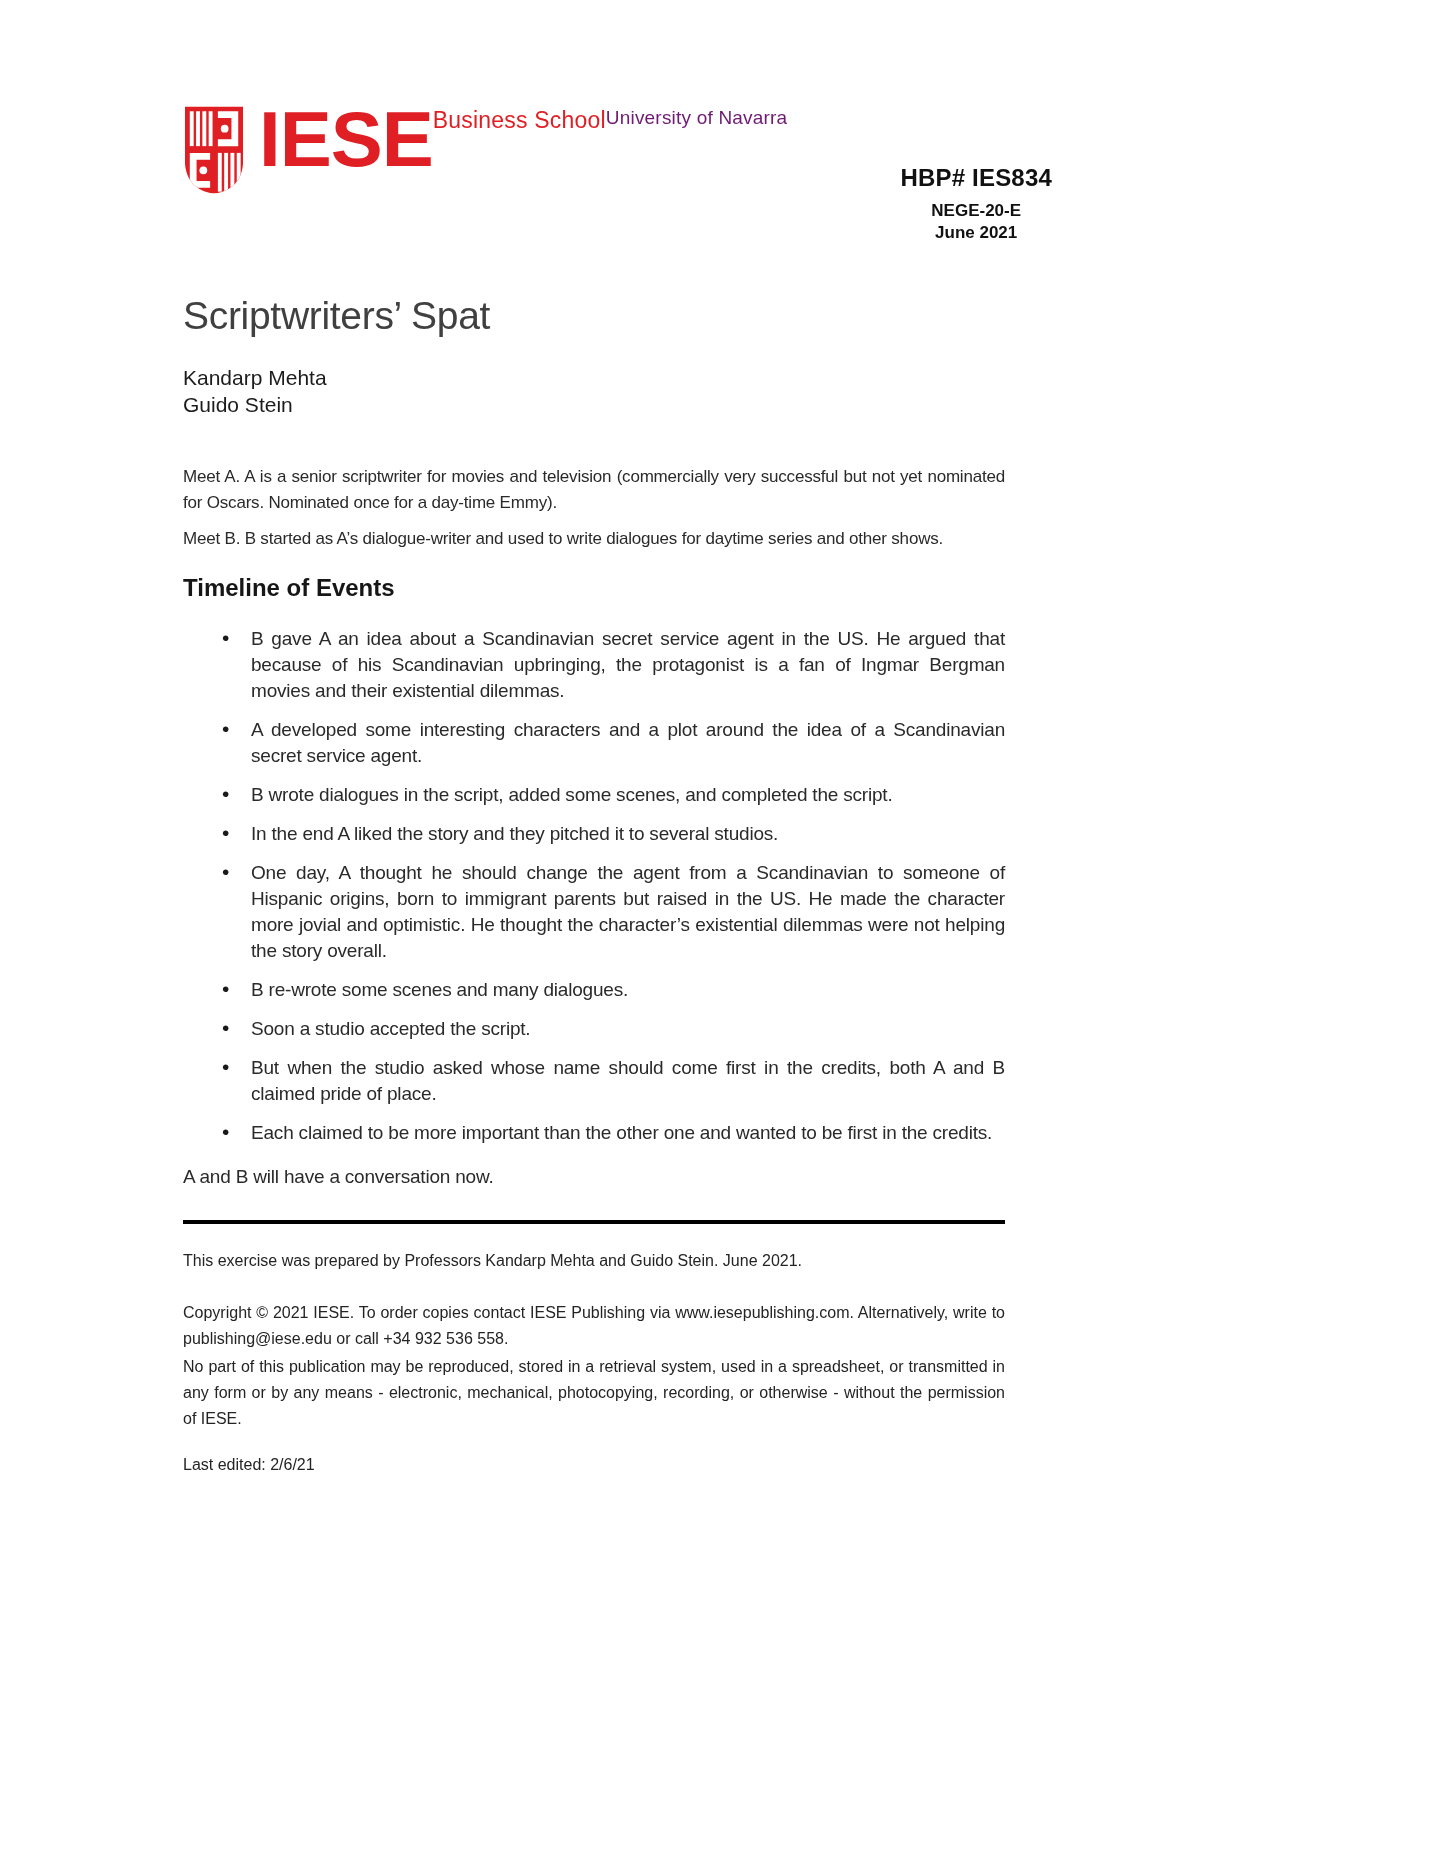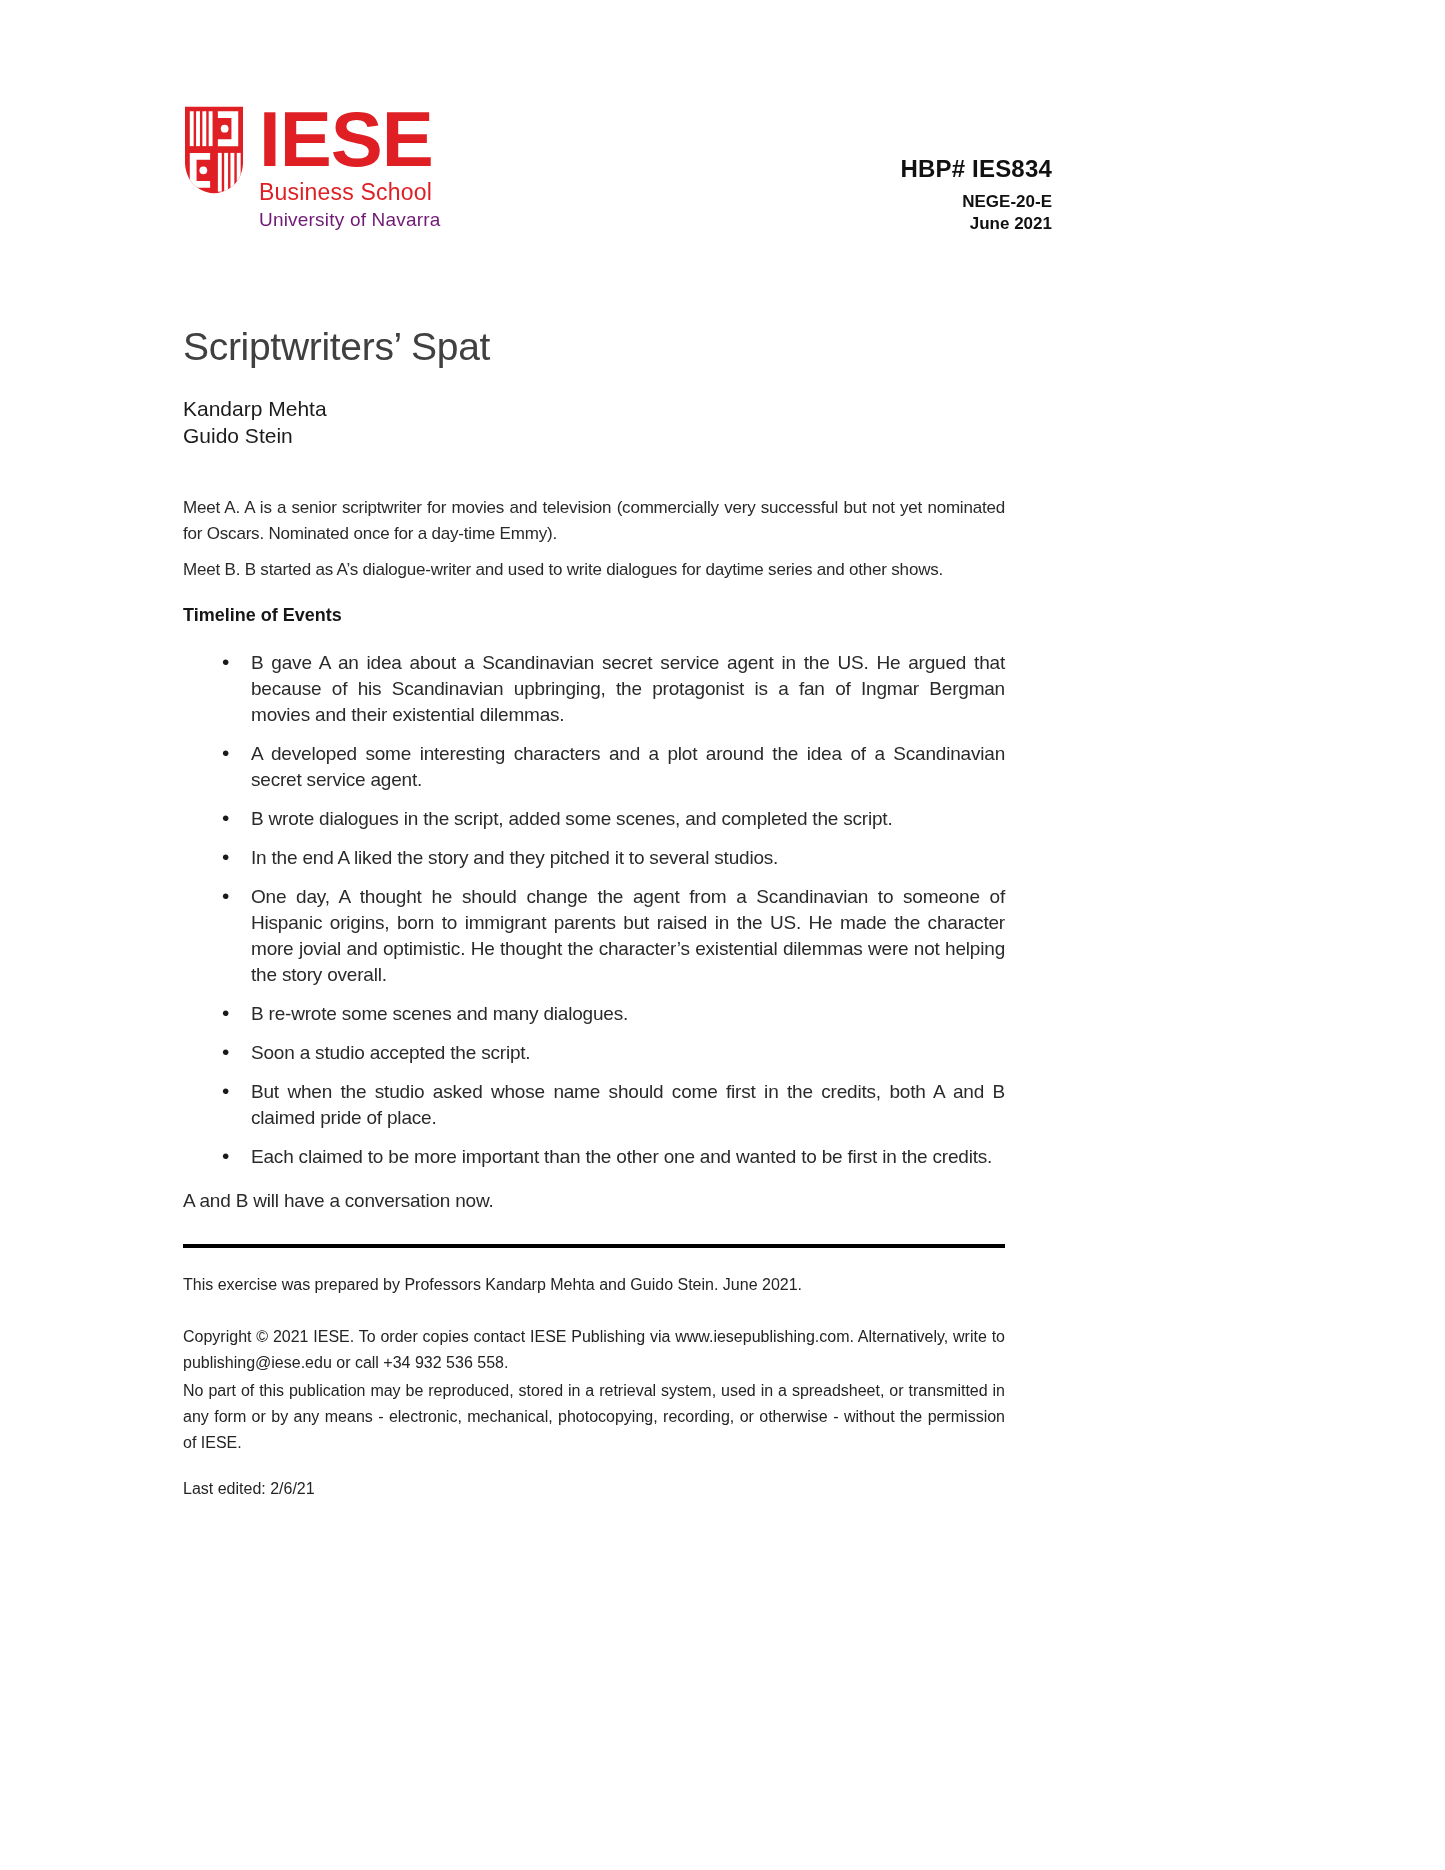--- a/index.html
+++ b/index.html
@@ -12,42 +12,42 @@
     font-family:"Liberation Sans", sans-serif;
     color:#2a2a2a;
     overflow:hidden;
   }
   .content {
     position:absolute; left:183px; top:0; width:822px;
   }
   
   .logo { margin-top:104px; display:flex; align-items:flex-start; gap:14px; }
   .logo-shield { flex:0 0 auto; }
-  .logo-text { display:flex; flex-direction:column; }
+  .logo-text { display:flex; flex-direction:row; }
   .logo-iese { font-size:78px; font-weight:bold; color:#e01f25; line-height:0.92; letter-spacing:-1px; }
   .logo-bs   { font-size:23px; color:#e01f25; margin-top:3px; letter-spacing:0.2px; }
   .logo-un   { font-size:19px; color:#701a75; margin-top:3px; letter-spacing:0.2px; }
   
-  .header-refs { position:absolute; top:155px; right:393px; text-align:right; color:#111; }
+  .header-refs { position:absolute; top:164px; right:393px; text-align:center; color:#111; }
   .ref1 { font-size:24px; font-weight:bold; letter-spacing:0.2px; }
   .ref2 { font-size:17px; font-weight:bold; margin-top:9px; }
   .ref3 { font-size:17px; font-weight:bold; margin-top:2px; }
   
   .doc-title { margin-top:94px; font-size:39px; font-weight:normal; color:#404040; letter-spacing:-0.3px; }
   .authors { margin-top:26px; font-size:21px; line-height:27px; color:#1c1c1c; }
   
   .para {
     font-size:17px; line-height:26px; letter-spacing:-0.2px;
     text-align:justify; color:#2a2a2a;
   }
   .intro-first { margin-top:46px; }
   .intro-gap { margin-top:10px; }
   .section-heading {
     margin-top:22px; margin-bottom:24px;
-    font-size:18px; font-weight:bold; color:#161616;
+    font-size:24px; font-weight:bold; color:#161616;
   }
   ul.timeline { list-style:none; margin-left:39px; }
   ul.timeline li {
     position:relative; padding-left:29px; margin-bottom:13px;
     font-size:19px; line-height:26px; letter-spacing:-0.2px;
     text-align:justify; color:#2a2a2a;
   }
   ul.timeline li::before {
     content:"\2022";
     position:absolute; left:0; top:-1px;

